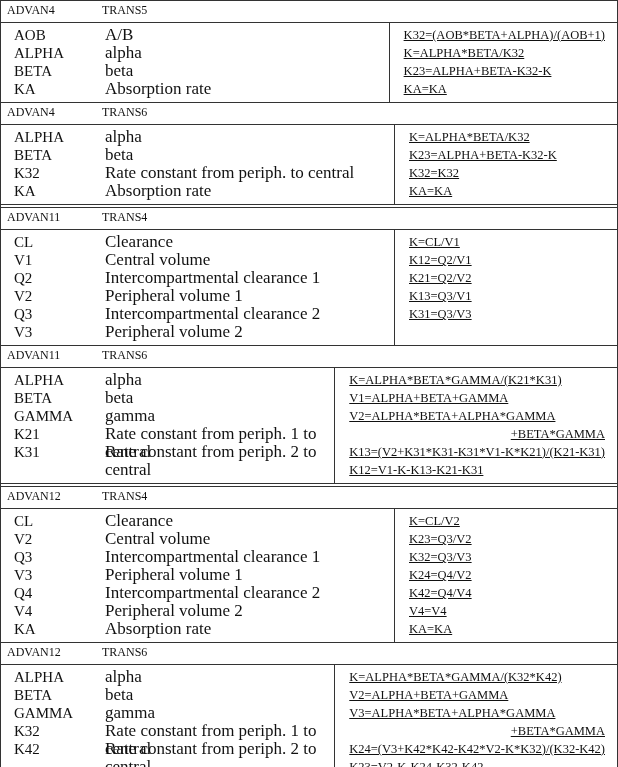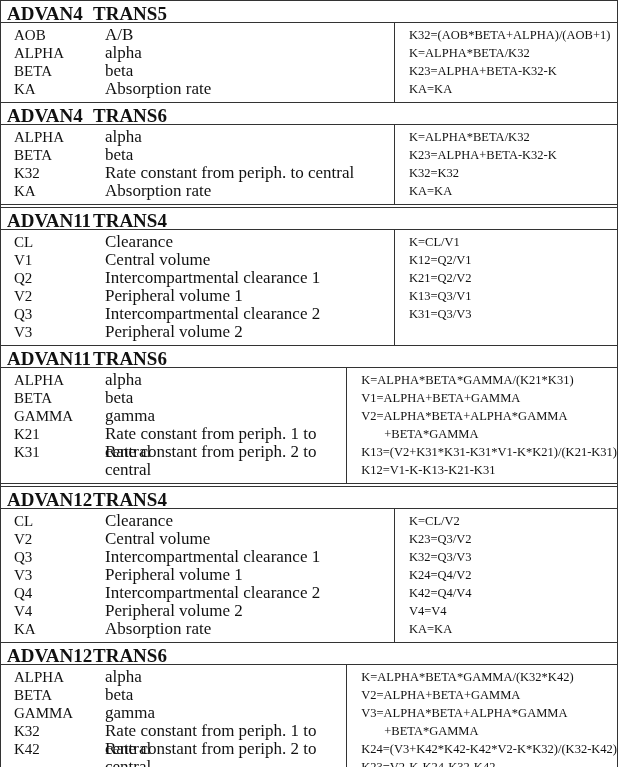--- a/index.html
+++ b/index.html
@@ -1,30 +1,30 @@
 <!DOCTYPE html>
 <html><head>
 <meta charset="utf-8">
 <style>
   html, body { margin: 0; padding: 0; background: #ffffff; }
   body { width: 618px; height: 767px; overflow: hidden; font-family: "Liberation Serif", "DejaVu Serif", serif; color: #111; }
   .tbl { position: absolute; left: 0; top: 0; width: 616px; border-left: 1px solid #333; border-right: 1px solid #333; border-top: 1px solid #333; }
   .section { position: relative; }
   .hdr { height: 21px; border-bottom: 1px solid #333; position: relative; }
-  .hdr span { position: absolute; top: 2px; font-weight: bold; font-size: 19px; letter-spacing: 0px; }
+  .hdr span { position: absolute; top: 2px; font-weight: normal; font-size: 12px; letter-spacing: 0px; }
   .hdr .adv { left: 6px; }
-  .hdr .trn { left: 92px; }
+  .hdr .trn { left: 101px; }
   .body { position: relative; display: flex; }
   .left { width: 394px; border-right: 1px solid #333; padding: 3px 0 4px 0; box-sizing: border-box; }
-  .right { flex: 1; padding: 3px 0 4px 0; box-sizing: border-box; }
+  .right { flex: 1; padding: 3px 12px 4px 0; box-sizing: border-box; text-decoration: underline; }
   .row { height: 18px; position: relative; font-size: 14px; line-height: 18px; }
   .row .p { position: absolute; left: 13px; font-size: 15px; }
   .row .d { position: absolute; left: 104px; font-size: 17px; }
   .eq { height: 18px; line-height: 18px; font-size: 12.5px; padding-left: 14px; white-space: nowrap; }
-  .eq.indent { padding-left: 37px; }
+  .eq.indent { padding-left: 37px; text-align: right; }
   .sep-single { border-bottom: 1px solid #333; }
   .sep-double { border-bottom: 4px double #333; }
 </style>
 </head>
 <body>
 
 <div class="tbl">
 
   <div class="section sep-single">
     <div class="hdr">

